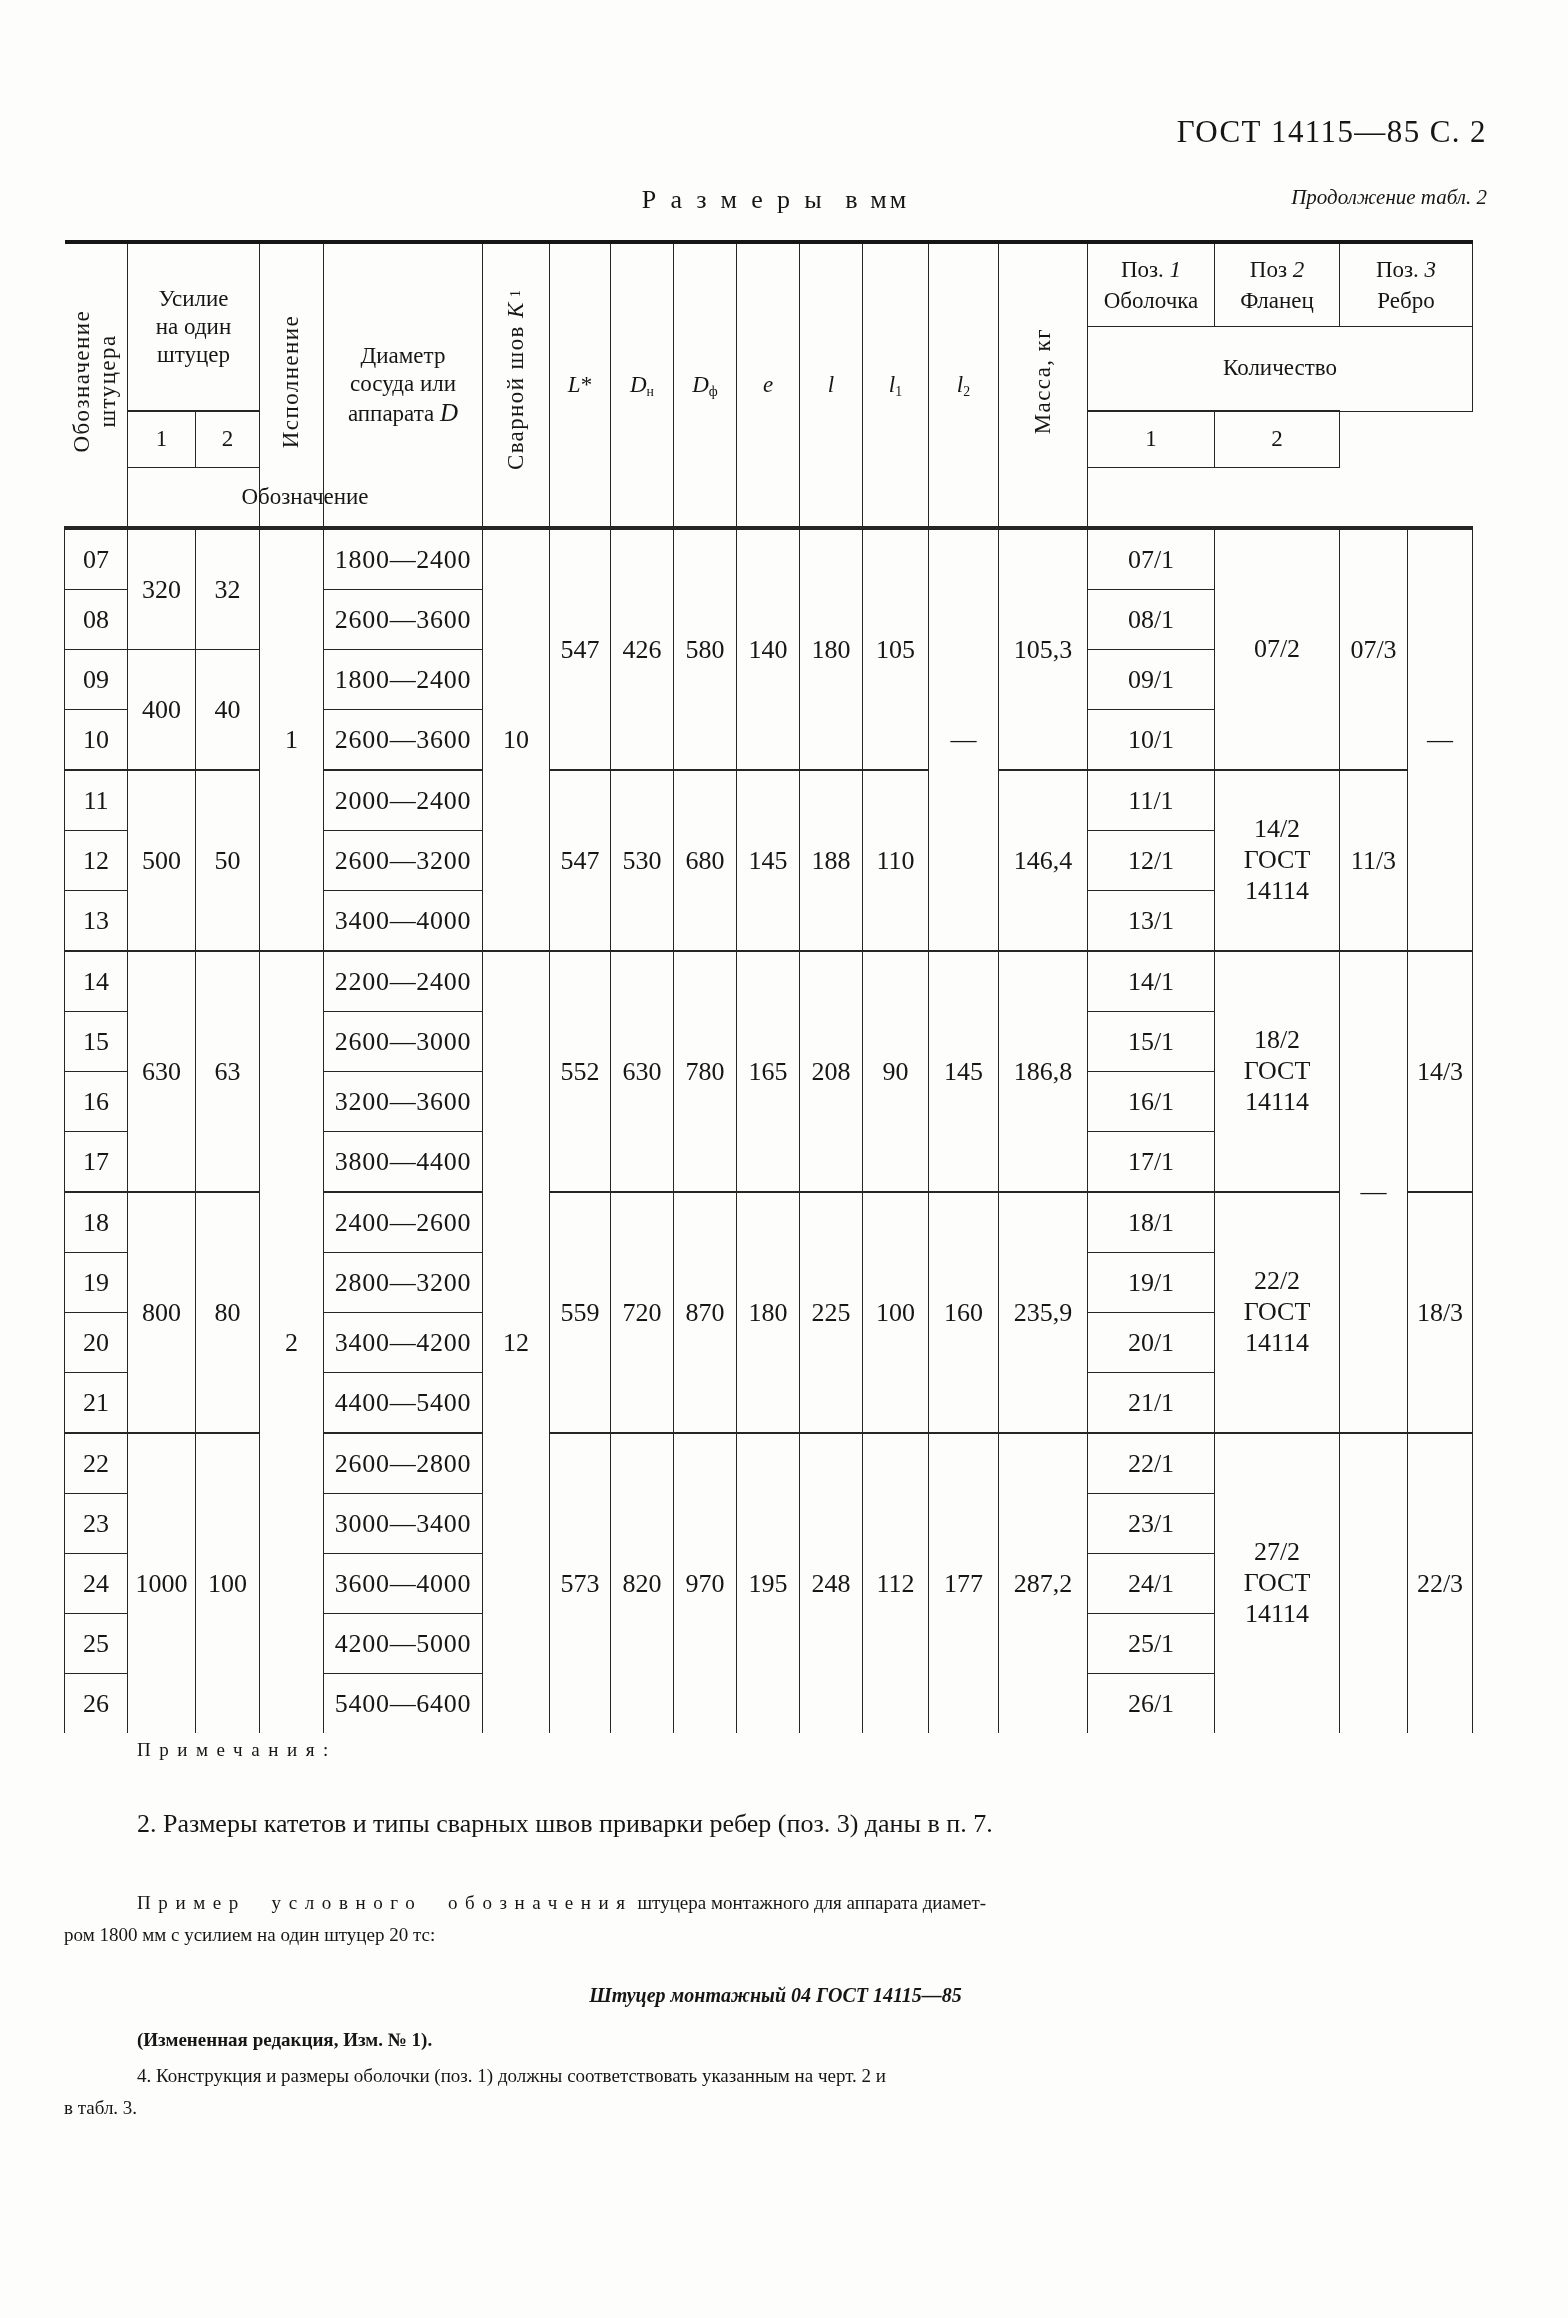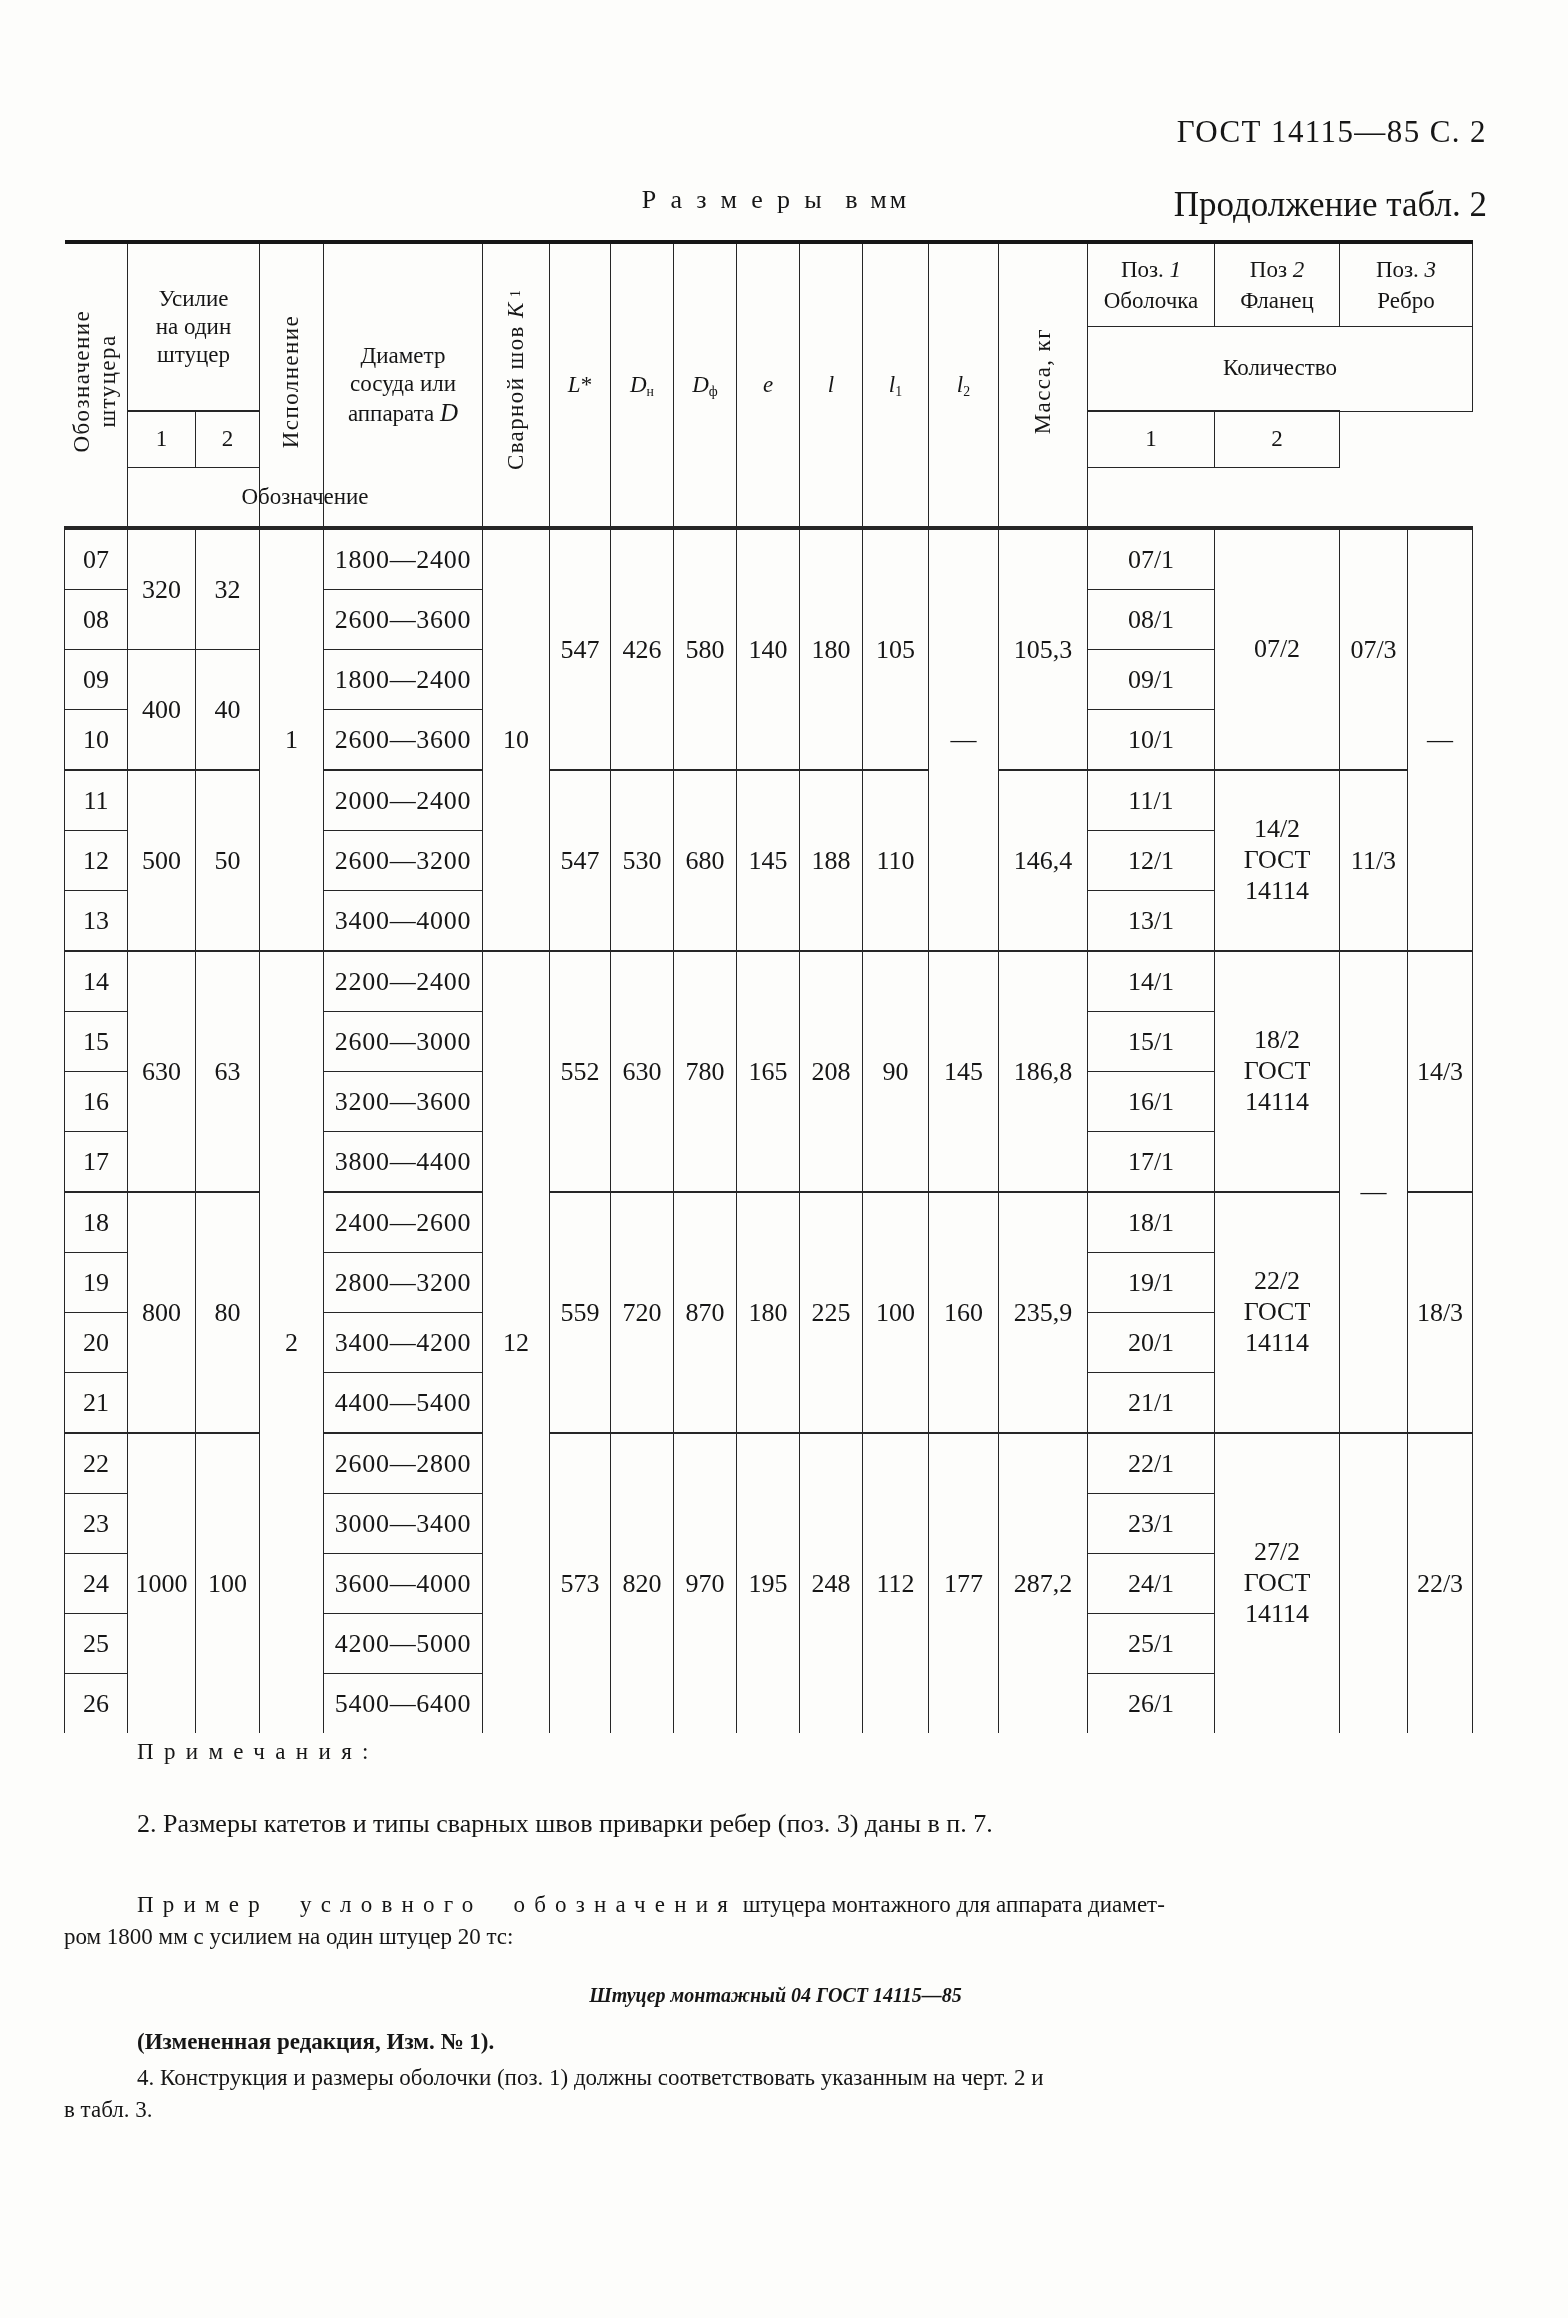--- a/index.html
+++ b/index.html
@@ -6,21 +6,21 @@
   #page{position:relative;width:1569px;height:2319px;background:#fdfdfb;
         font-family:"Liberation Serif",serif;color:#161616;overflow:hidden;}
 
   
   .doc-ref{position:absolute;top:114px;left:64px;width:1423px;text-align:right;
            font-weight:normal;font-size:31px;letter-spacing:1.4px;white-space:nowrap;}
   .dims-row{position:absolute;top:185px;left:64px;width:1423px;height:35px;font-size:26px;}
   .units{position:absolute;left:50%;transform:translateX(-50%);white-space:nowrap;}
   .units .sp1{letter-spacing:.55em;}
   .units .sp2{letter-spacing:.12em;margin-left:.35em;}
-  .continuation{position:absolute;right:0;top:0;font-size:35px;white-space:nowrap;}
+  .continuation{position:absolute;right:0;top:0;font-style:italic;font-size:21px;white-space:nowrap;}
 
   
   table#dims{position:absolute;left:64px;top:240px;width:1407px;border-collapse:collapse;
              table-layout:fixed;border-top:4.2px solid #161616;}
   #dims th,#dims td{border:1.4px solid #262626;padding:0;text-align:center;vertical-align:middle;
                     font-weight:normal;overflow:hidden;}
   #dims thead th{font-size:23px;line-height:1.22;}
   #dims tbody td{font-size:26px;height:59px;}
   .hr1{height:84px}.hr2{height:85px}.hr3{height:56px}.hr4{height:61px}
   .hr1 th{border-bottom-width:2.1px;}
@@ -38,21 +38,21 @@
   .bt4{border-top-width:2.8px !important;}
   .bt6{border-top-width:4.2px !important;}
   .bb0{border-bottom:none !important;}
   .c-designation{border-left:none;margin-left:28px;}
   .c-ts,.c-rebro2{border-left-style:dashed;}
   .c-flanec{white-space:pre-line;font-size:25px;line-height:1.18;}
   .c-diameter{letter-spacing:0.7px;}
   .c-massa{letter-spacing:0;}
 
   
-  .note{position:absolute;white-space:nowrap;font-size:23px;}
+  .note{position:absolute;white-space:nowrap;font-size:19px;}
   .n-head{top:1739px;left:137px;letter-spacing:.45em;}
   .n-item1{top:1775px;left:137px;font-size:26px;}
   .n-item2{top:1809px;left:137px;font-size:26px;}
   .n-ex1{top:1892px;left:137px;}
   .n-ex1 .spaced{letter-spacing:.4em;word-spacing:.7em;}
   .n-ex2{top:1924px;left:64px;}
   .n-desig{top:1984px;left:64px;width:1423px;text-align:center;
            font-weight:bold;font-style:italic;font-size:20px;white-space:nowrap;}
   .n-amend{top:2029px;left:137px;font-weight:bold;}
   .n-p4a{top:2065px;left:137px;}

